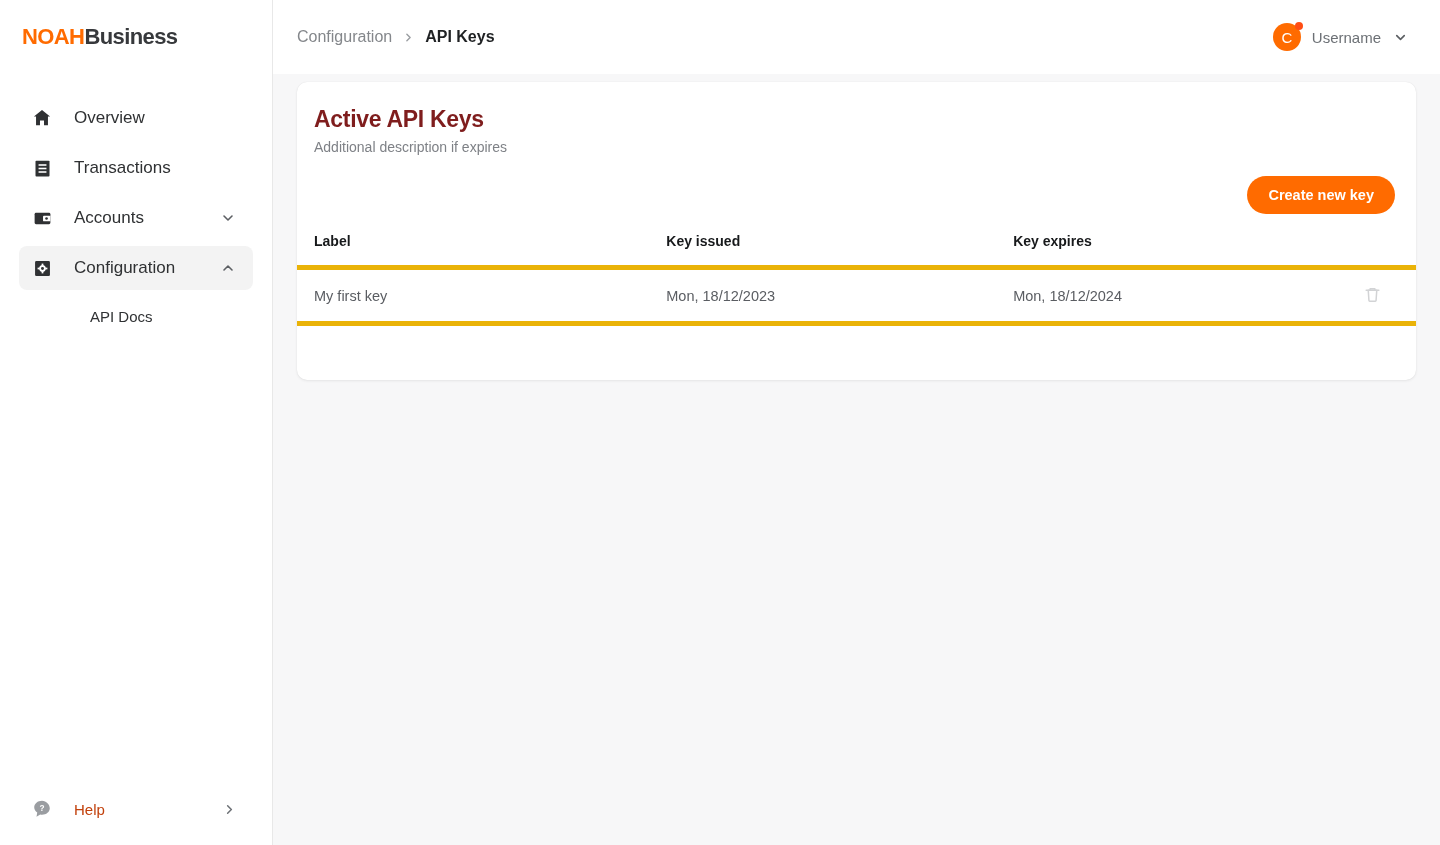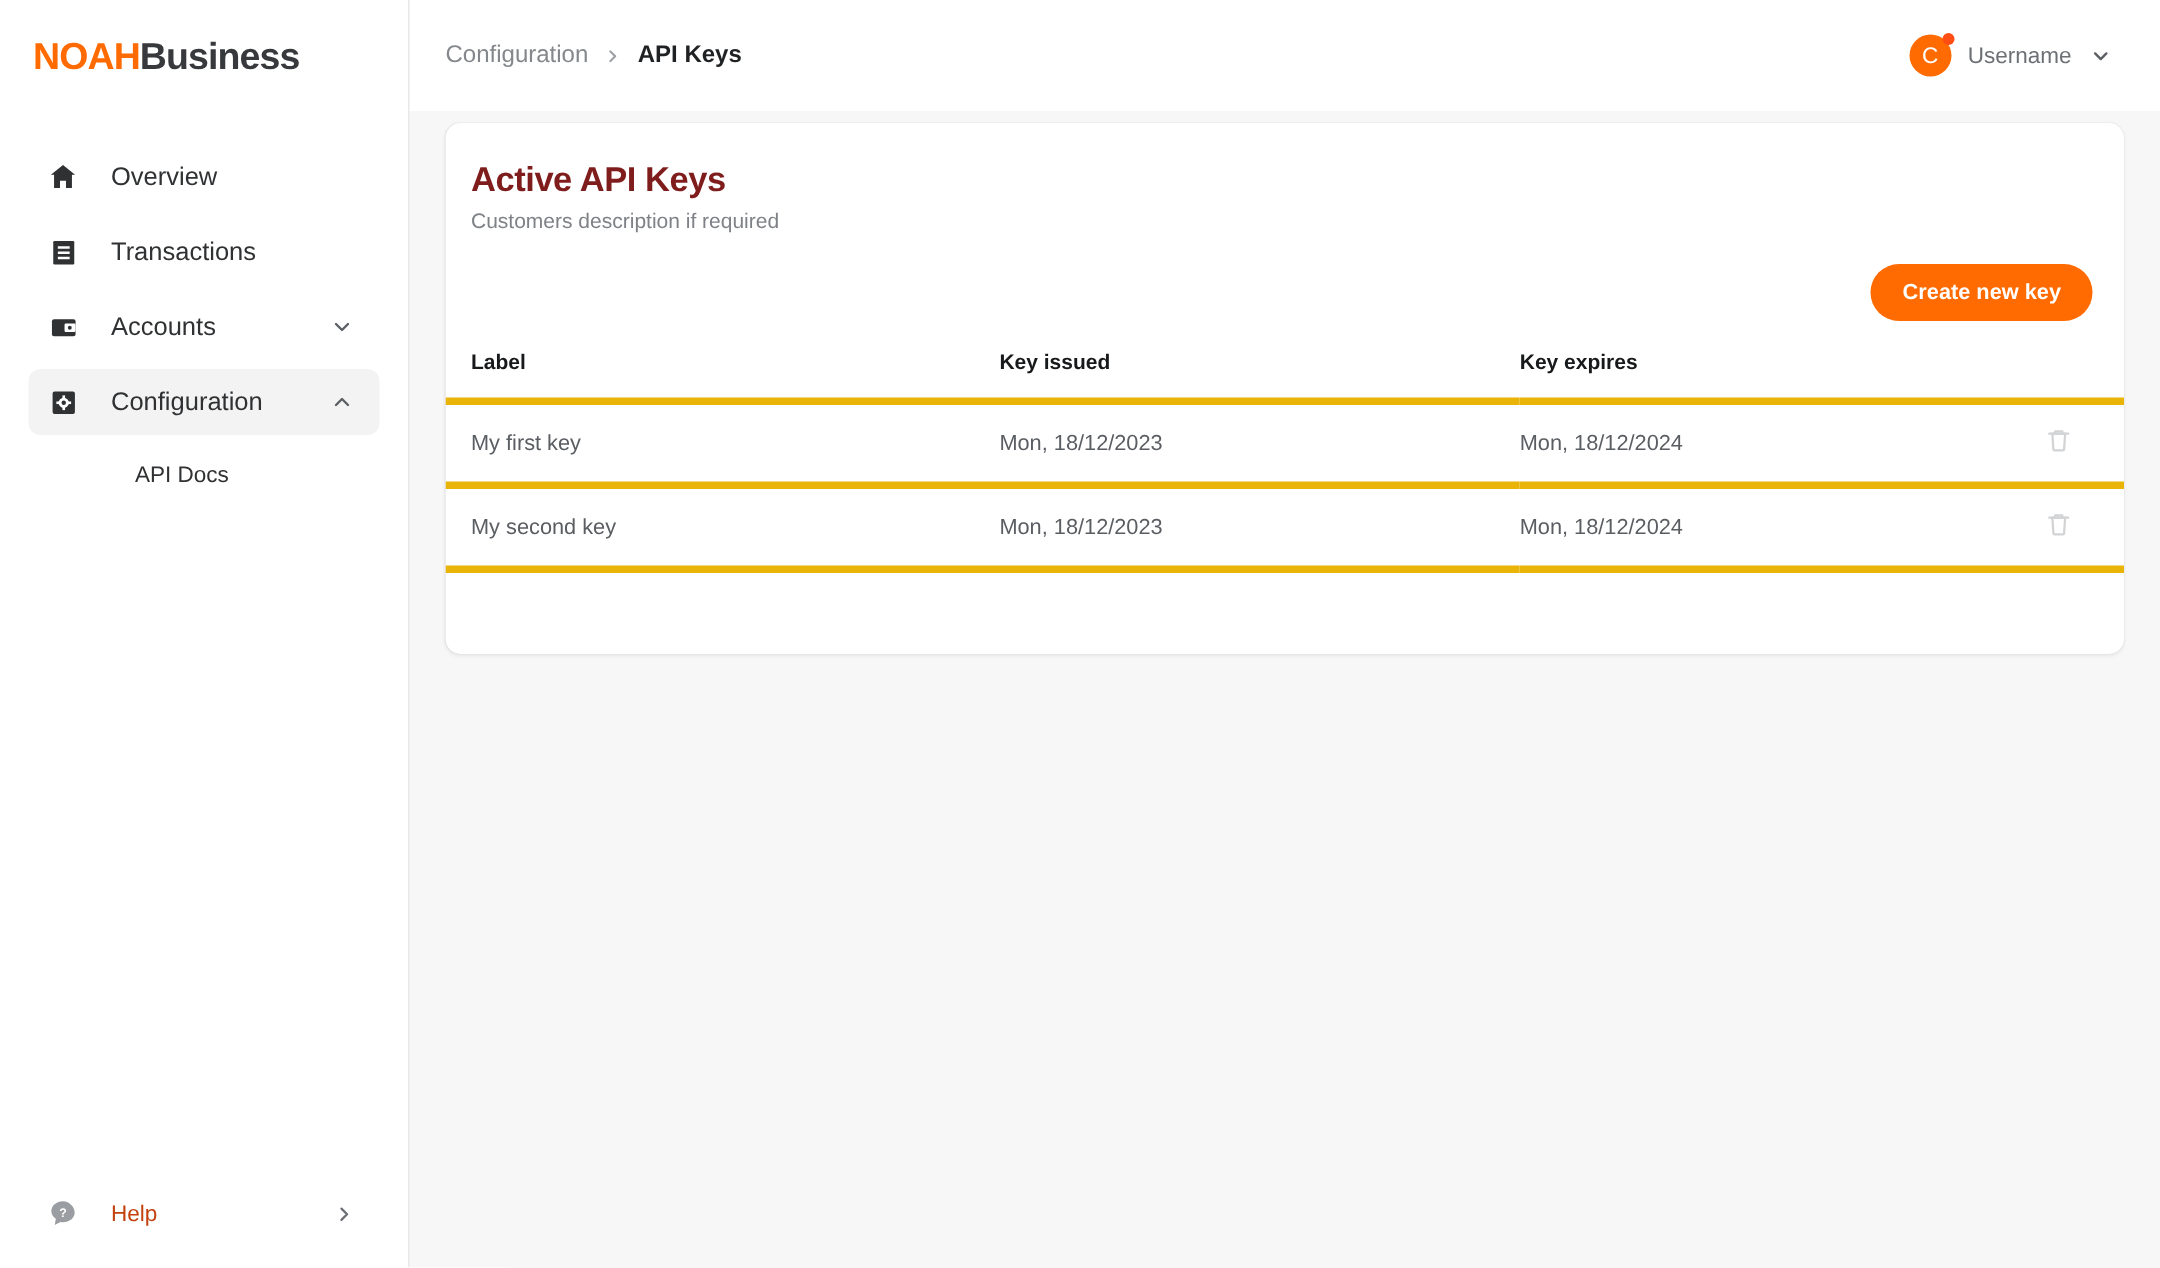--- a/index.html
+++ b/index.html
@@ -30,21 +30,21 @@
     position: relative;
   }
 
   .brand {
     padding: 26px 0 0 22px;
     height: 78px;
     display: flex;
     align-items: flex-start;
   }
   .brand-text {
-    font-size: 25px;
+    font-size: 22px;
     font-weight: bold;
     letter-spacing: -0.6px;
     line-height: 1;
     white-space: nowrap;
   }
   .brand-noah { color: #FF6B00; }
   .brand-business { color: #37393c; font-weight: 600; }
 
   .nav {
     margin-top: 18px;
@@ -427,21 +427,21 @@
             </svg>
         </span>
       </div>
     </header>
 
     <div class="content">
       <div class="card">
 
         <div class="card-head">
           <h1 class="card-title">Active API Keys</h1>
-          <p class="card-desc">Customers description if required</p>
+          <p class="card-desc">Additional description if expires</p>
         </div>
 
         <div class="card-actions">
           <button class="btn-primary">Create new key</button>
         </div>
 
         <table class="keys">
           <thead>
             <tr>
               <th class="col-label">Label</th>
@@ -460,36 +460,20 @@
                   <span>
                     <svg width="19" height="19" viewBox="0 0 24 24" fill="none" stroke="currentColor" stroke-width="1.9" stroke-linecap="round" stroke-linejoin="round">
                       <polyline points="4 6.5 20 6.5"></polyline>
                       <path d="M9 6.5V4.6h6v1.9"></path>
                       <path d="M6.6 6.5h10.8l-.9 13.1a1 1 0 0 1-1 .9H8.5a1 1 0 0 1-1-.9z"></path>
                     </svg>
                   </span>
                 </button>
               </td>
             </tr>
-            <tr>
-              <td class="col-label">My second key</td>
-              <td class="col-issued">Mon, 18/12/2023</td>
-              <td class="col-expires">Mon, 18/12/2024</td>
-              <td class="col-action trash-cell">
-                <button class="trash-btn">
-                  <span>
-                    <svg width="19" height="19" viewBox="0 0 24 24" fill="none" stroke="currentColor" stroke-width="1.9" stroke-linecap="round" stroke-linejoin="round">
-                      <polyline points="4 6.5 20 6.5"></polyline>
-                      <path d="M9 6.5V4.6h6v1.9"></path>
-                      <path d="M6.6 6.5h10.8l-.9 13.1a1 1 0 0 1-1 .9H8.5a1 1 0 0 1-1-.9z"></path>
-                    </svg>
-                  </span>
-                </button>
-              </td>
-            </tr>
             <tr class="table-foot-row">
               <td></td>
               <td></td>
               <td></td>
               <td></td>
             </tr>
           </tbody>
         </table>
 
       </div>

